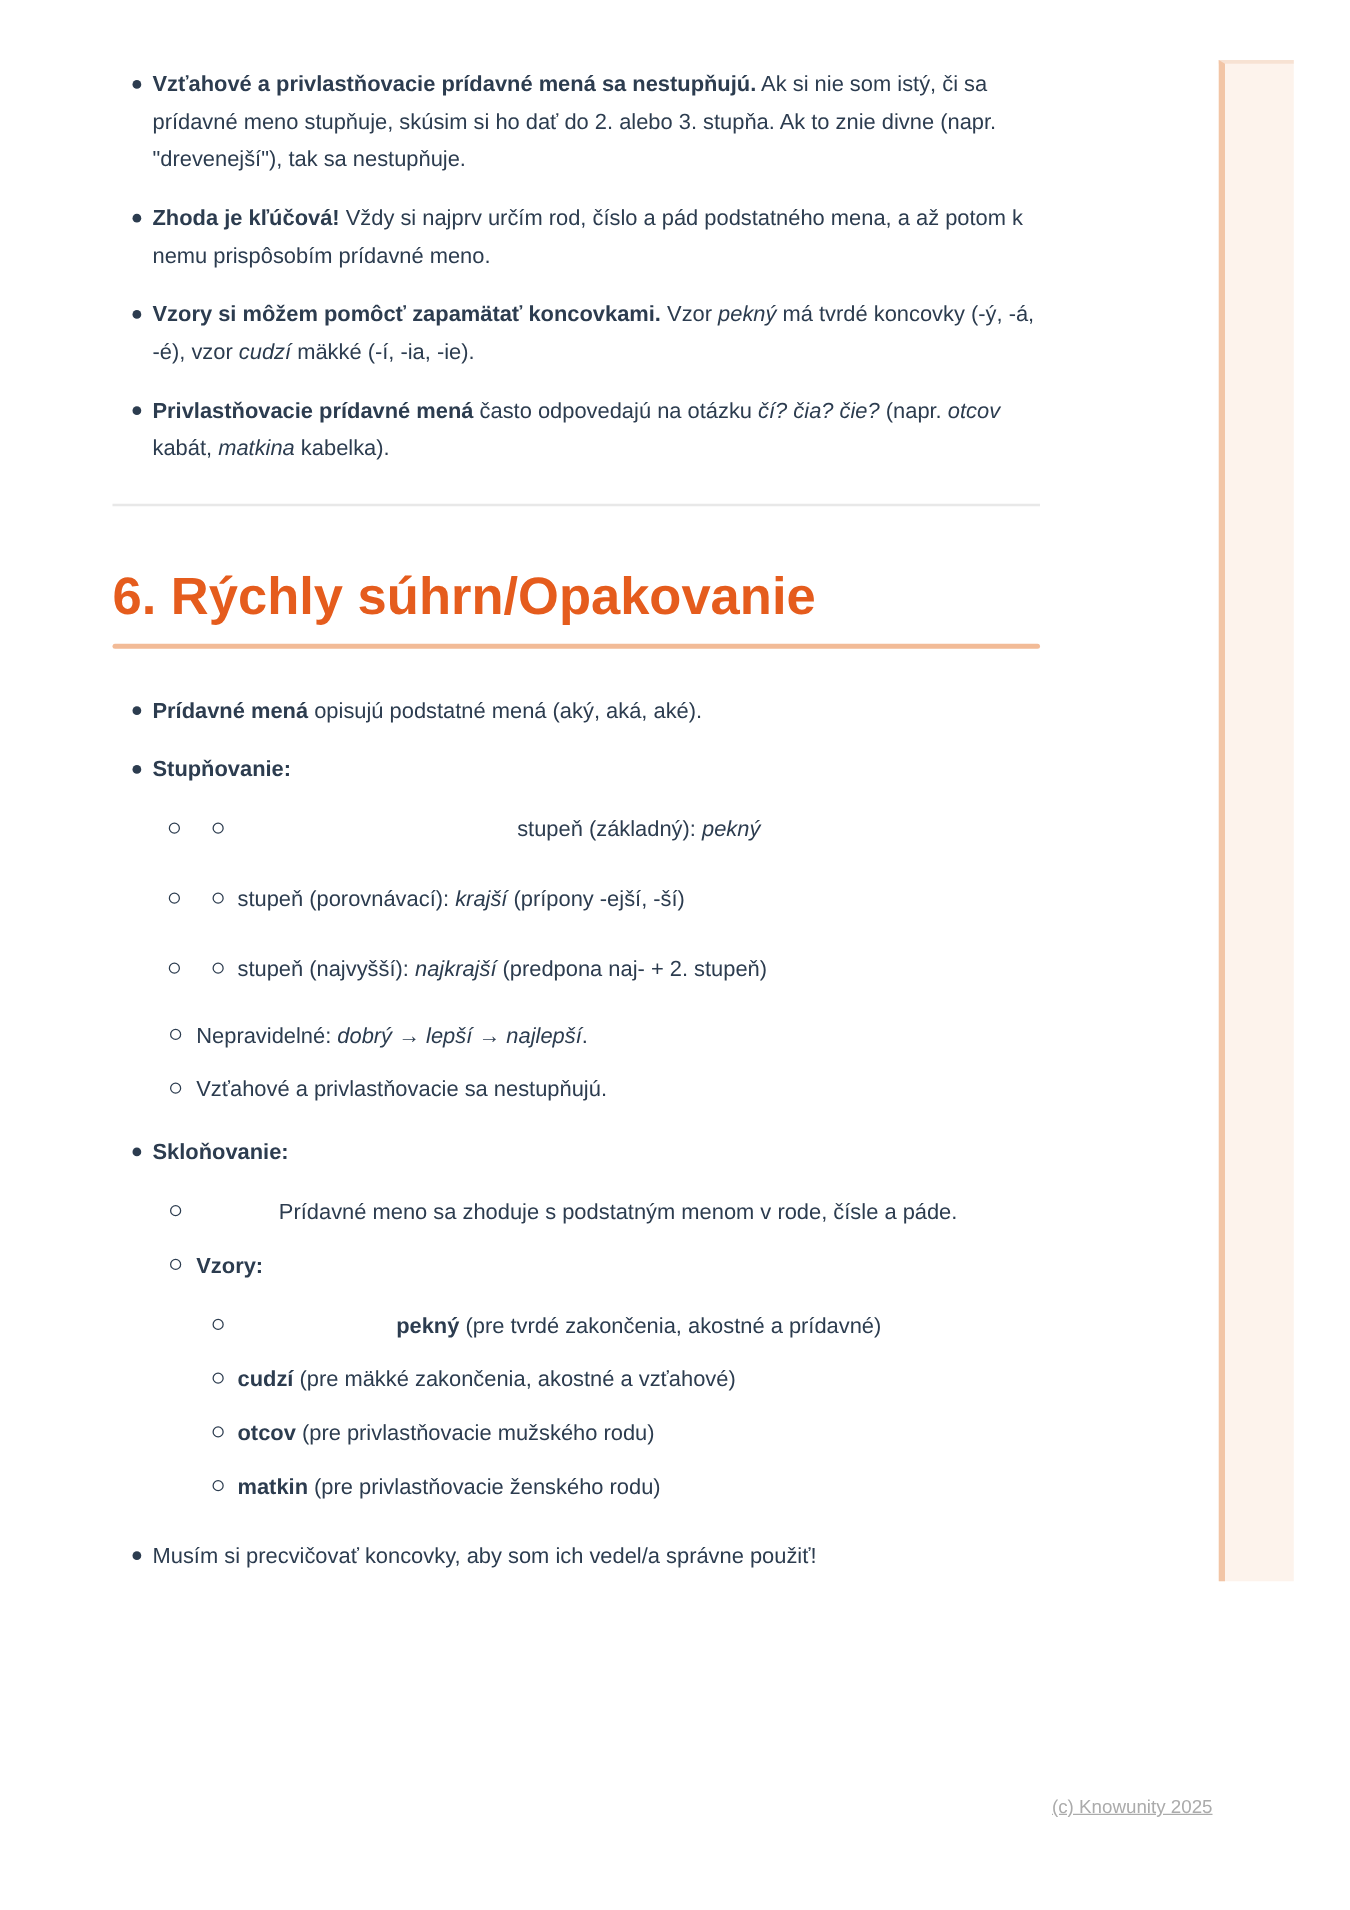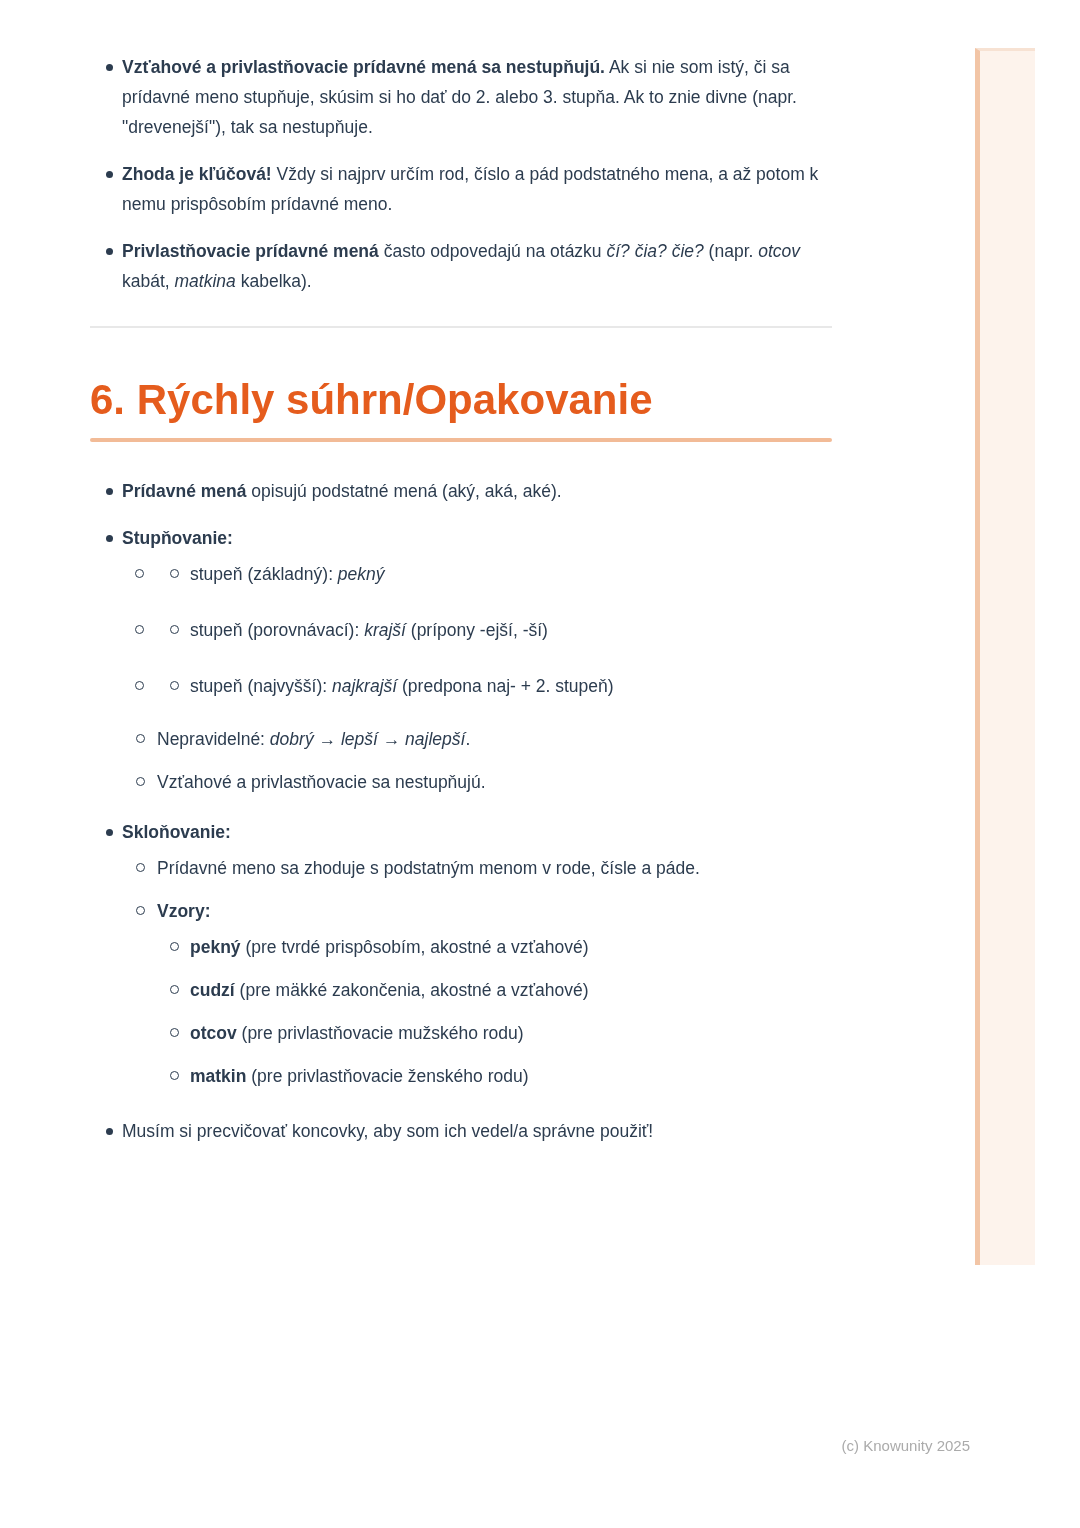--- a/index.html
+++ b/index.html
@@ -63,21 +63,21 @@
   .l1  { padding-left: 32px;  margin-top: 17px; }
   .l1 .marker { left: 16px; }
   .l2  { padding-left: 67px;  margin-top: 13px; }
   .l2 .marker { left: 46px; }
   .l2d { padding-left: 100px; margin-top: 26px; }
   .l2d .marker.m1 { left: 45px; }
   .l2d .marker.m2 { left: 80px; }
   .l3  { padding-left: 100px; margin-top: 13px; }
   .l3 .marker { left: 80px; }
   .intro .l1:first-child { margin-top: 0; }
-  .l1 + .l2d, .l1 + .l2, .l2 + .l3 { margin-top: 6px; }
+  .l1 + .l2d, .l1 + .l2, .l2 + .l3 { margin-top: 18px; text-align: center; }
   .l2d + .l2 { margin-top: 23px; }
   .l2  + .l1 { margin-top: 20px; }
   .l3  + .l1 { margin-top: 25px; }
   .b { font-weight: bold; }
   .i { font-style: italic; }
   .divider {
     height: 2px;
     background: var(--divider, #e8e8e8);
     margin-top: 30px;
   }
@@ -95,53 +95,55 @@
     border-radius: 2px;
   }
   .summary { margin-top: 0; }
   .summary .l1:first-child { margin-top: 34px; }
   .footer {
     position: absolute;
     right: 70px;
     top: 1437px;
     font-size: 15px;
     color: var(--footer, #ababab);
+    text-decoration: underline;
   }
 </style>
 </head>
 <body>
 
 <div class="page">
   <div class="stripe"></div>
 
   <div class="content">
     <div class="list intro">
         <div class="li l1"><span class="marker m1 disc"></span><span class="li-text"><span class="b">Vzťahové a privlastňovacie prídavné mená sa nestupňujú.</span><span> Ak si nie som istý, či sa prídavné meno stupňuje, skúsim si ho dať do 2. alebo 3. stupňa. Ak to znie divne (napr. "drevenejší"), tak sa nestupňuje.</span></span></div>
         <div class="li l1"><span class="marker m1 disc"></span><span class="li-text"><span class="b">Zhoda je kľúčová!</span><span> Vždy si najprv určím rod, číslo a pád podstatného mena, a až potom k nemu prispôsobím prídavné meno.</span></span></div>
+        <div class="li l1"><span class="marker m1 disc"></span><span class="li-text"><span class="b">Vzory si môžem pomôcť zapamätať koncovkami.</span><span> Vzor </span><span class="i">pekný</span><span> má tvrdé koncovky (-ý, -á, -é), vzor </span><span class="i">cudzí</span><span> mäkké (-í, -ia, -ie).</span></span></div>
         <div class="li l1"><span class="marker m1 disc"></span><span class="li-text"><span class="b">Privlastňovacie prídavné mená</span><span> často odpovedajú na otázku </span><span class="i">čí? čia? čie?</span><span> (napr. </span><span class="i">otcov</span><span> kabát, </span><span class="i">matkina</span><span> kabelka).</span></span></div>
       </div>
 
     <div class="divider"></div>
 
     <h1 class="heading">6. Rýchly súhrn/Opakovanie</h1>
 
     <div class="heading-rule"></div>
 
     <div class="list summary">
         <div class="li l1"><span class="marker m1 disc"></span><span class="li-text"><span class="b">Prídavné mená</span><span> opisujú podstatné mená (aký, aká, aké).</span></span></div>
         <div class="li l1"><span class="marker m1 disc"></span><span class="li-text"><span class="b">Stupňovanie:</span></span></div>
         <div class="li l2d"><span class="marker m1 circle"></span><span class="marker m2 circle"></span><span class="li-text"><span>stupeň (základný): </span><span class="i">pekný</span></span></div>
         <div class="li l2d"><span class="marker m1 circle"></span><span class="marker m2 circle"></span><span class="li-text"><span>stupeň (porovnávací): </span><span class="i">krajší</span><span> (prípony -ejší, -ší)</span></span></div>
         <div class="li l2d"><span class="marker m1 circle"></span><span class="marker m2 circle"></span><span class="li-text"><span>stupeň (najvyšší): </span><span class="i">najkrajší</span><span> (predpona naj- + 2. stupeň)</span></span></div>
         <div class="li l2"><span class="marker m1 circle"></span><span class="li-text"><span>Nepravidelné: </span><span class="i">dobrý</span><span> → </span><span class="i">lepší</span><span> → </span><span class="i">najlepší</span><span>.</span></span></div>
         <div class="li l2"><span class="marker m1 circle"></span><span class="li-text"><span>Vzťahové a privlastňovacie sa nestupňujú.</span></span></div>
         <div class="li l1"><span class="marker m1 disc"></span><span class="li-text"><span class="b">Skloňovanie:</span></span></div>
         <div class="li l2"><span class="marker m1 circle"></span><span class="li-text"><span>Prídavné meno sa zhoduje s podstatným menom v rode, čísle a páde.</span></span></div>
         <div class="li l2"><span class="marker m1 circle"></span><span class="li-text"><span class="b">Vzory:</span></span></div>
-        <div class="li l3"><span class="marker m1 circle"></span><span class="li-text"><span class="b">pekný</span><span> (pre tvrdé prispôsobím, akostné a vzťahové)</span></span></div>
+        <div class="li l3"><span class="marker m1 circle"></span><span class="li-text"><span class="b">pekný</span><span> (pre tvrdé zakončenia, akostné a prídavné)</span></span></div>
         <div class="li l3"><span class="marker m1 circle"></span><span class="li-text"><span class="b">cudzí</span><span> (pre mäkké zakončenia, akostné a vzťahové)</span></span></div>
         <div class="li l3"><span class="marker m1 circle"></span><span class="li-text"><span class="b">otcov</span><span> (pre privlastňovacie mužského rodu)</span></span></div>
         <div class="li l3"><span class="marker m1 circle"></span><span class="li-text"><span class="b">matkin</span><span> (pre privlastňovacie ženského rodu)</span></span></div>
         <div class="li l1"><span class="marker m1 disc"></span><span class="li-text"><span>Musím si precvičovať koncovky, aby som ich vedel/a správne použiť!</span></span></div>
       </div>
   </div>
 
   <div class="footer">(c) Knowunity 2025</div>
 </div>
 

